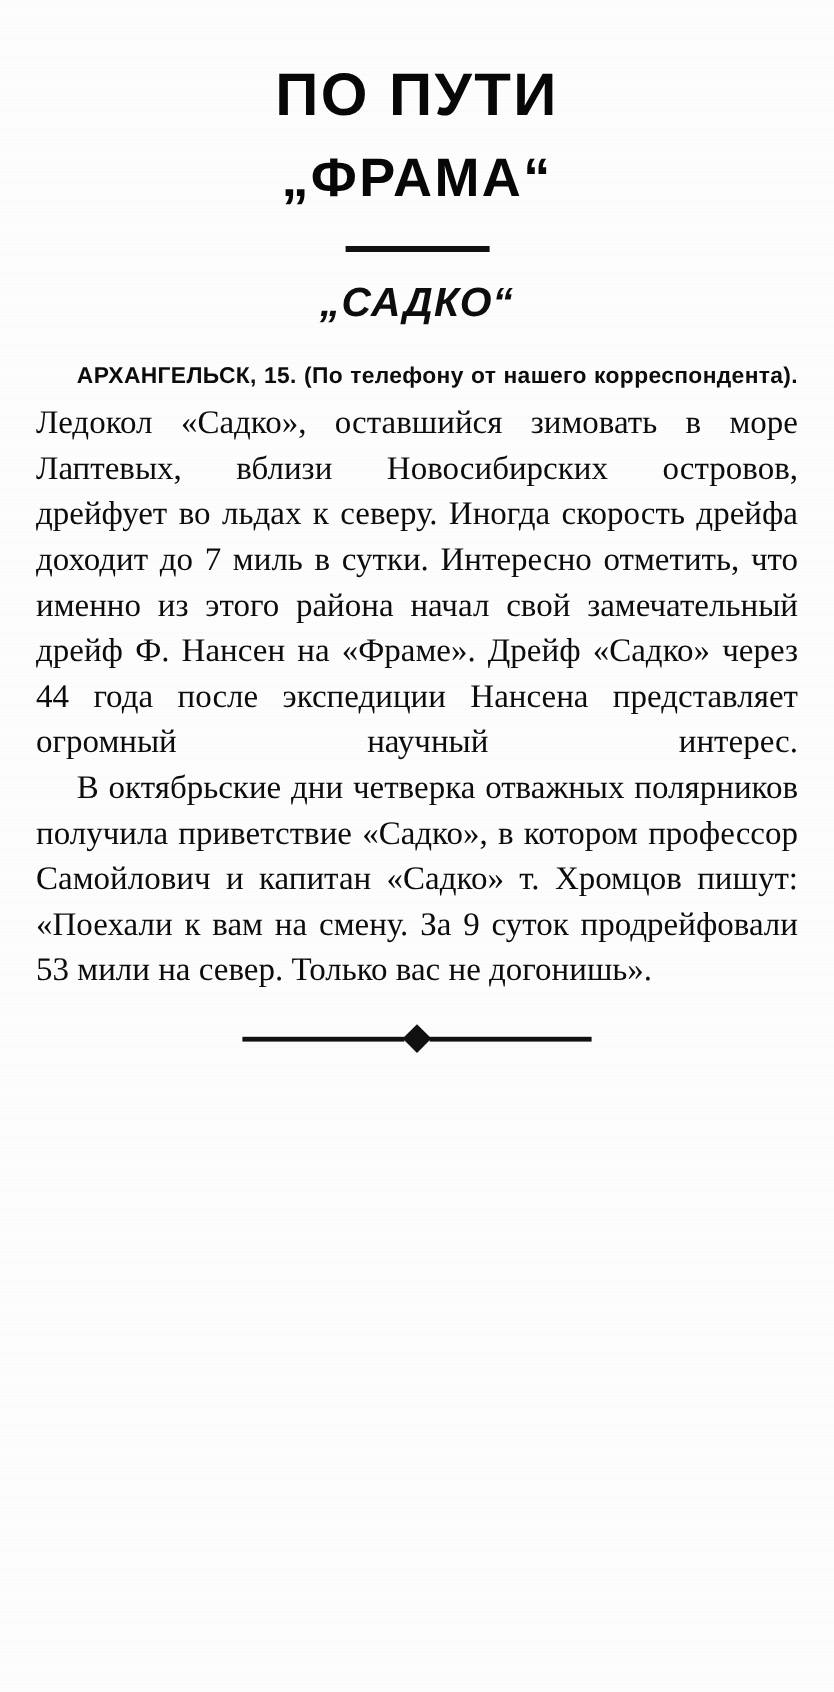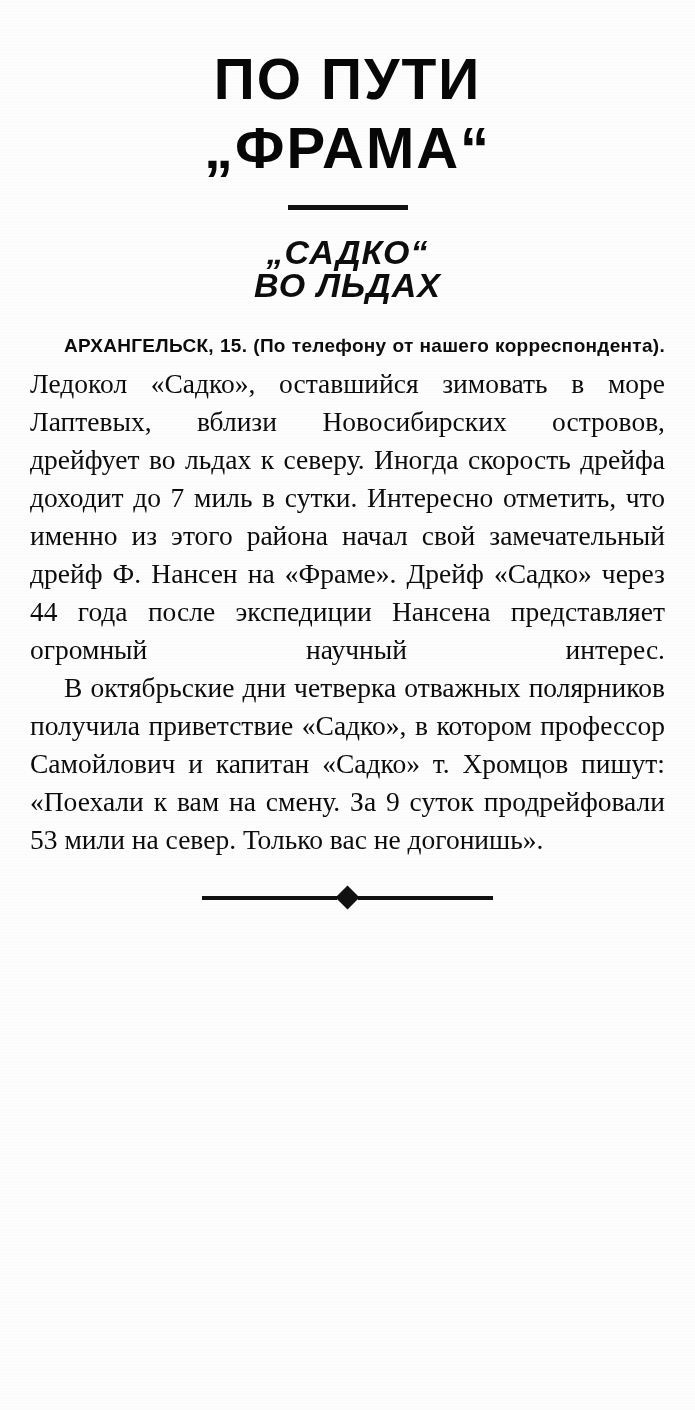--- a/index.html
+++ b/index.html
@@ -34,26 +34,26 @@
   }
 
   .headline {
     text-align: center;
     font-family: "Liberation Sans", sans-serif;
     font-weight: bold;
     letter-spacing: 2px;
     color: #070707;
   }
   .headline-line1 {
-    font-size: 57px;
+    font-size: 50px;
     line-height: 60px;
     margin-top: 2px;
   }
   .headline-line2 {
-    font-size: 58px;
+    font-size: 45px;
     line-height: 62px;
     margin-top: 8px;
     text-align: center;
   }
 
   .rule-wrap {
     display: flex;
     justify-content: center;
     margin-top: 26px;
   }
@@ -130,21 +130,20 @@
     <div class="headline-line1">ПО ПУТИ</div>
     <div class="headline-line2">„ФРАМА“</div>
   </h1>
 
   <div class="rule-wrap">
     <div class="rule"></div>
   </div>
 
   <div class="subhead">
     <div>„САДКО“</div>
-    <div>ВО ЛЬДАХ</div>
   </div>
 
   <div class="body-text">
     <p><span class="lead-bold">АРХАНГЕЛЬСК, 15. (По телефону от нашего корреспондента).</span> <span>Ледокол «Садко», оставшийся зимовать в море Лаптевых, вблизи Новосибирских островов, дрейфует во льдах к северу. Иногда скорость дрейфа доходит до 7 миль в сутки. Интересно отметить, что именно из этого района начал свой замечательный дрейф Ф. Нансен на «Фраме». Дрейф «Садко» через 44 года после экспедиции Нансена представляет огромный научный интерес.</span></p>
     <p class="last-line">В октябрьские дни четверка отважных полярников получила приветствие «Садко», в котором профессор Самойлович и капитан «Садко» т. Хромцов пишут: «Поехали к вам на смену. За 9 суток продрейфовали 53 мили на север. Только вас не догонишь».</p>
   </div>
 
   <div class="end-ornament">
     <div class="bar"></div>
     <div class="diamond"></div>

